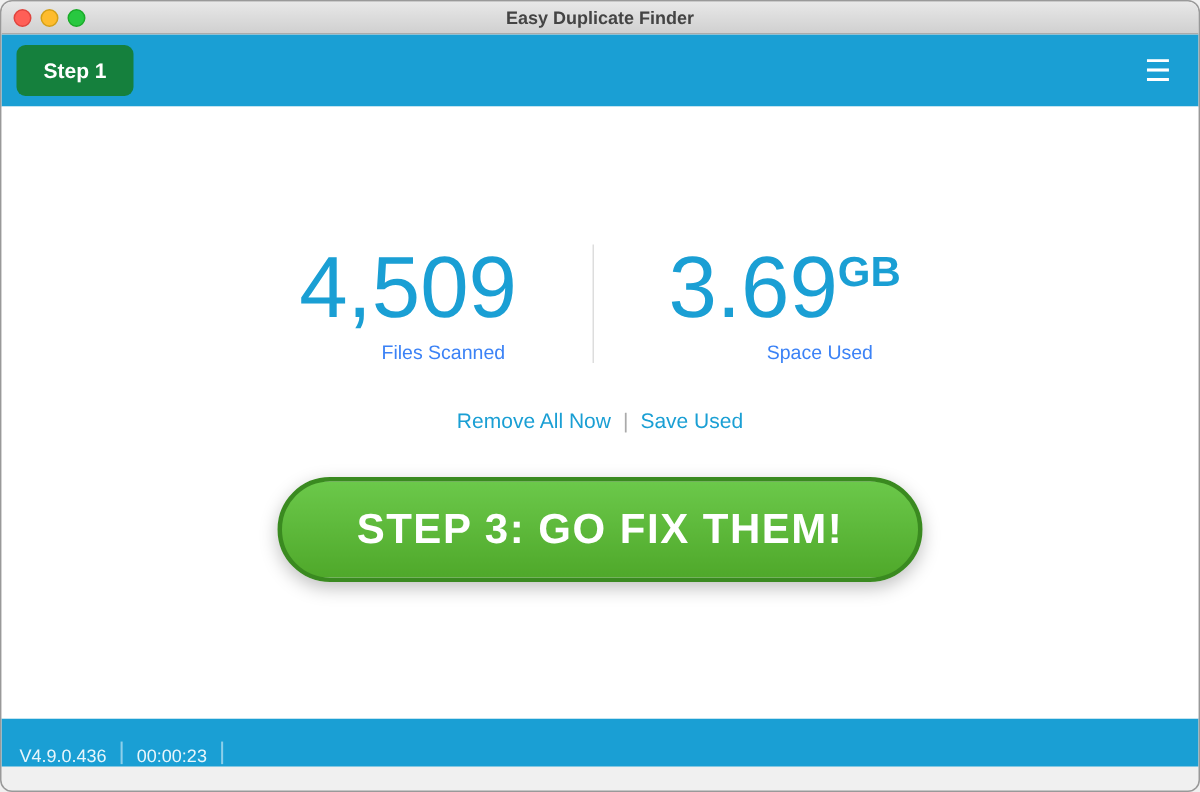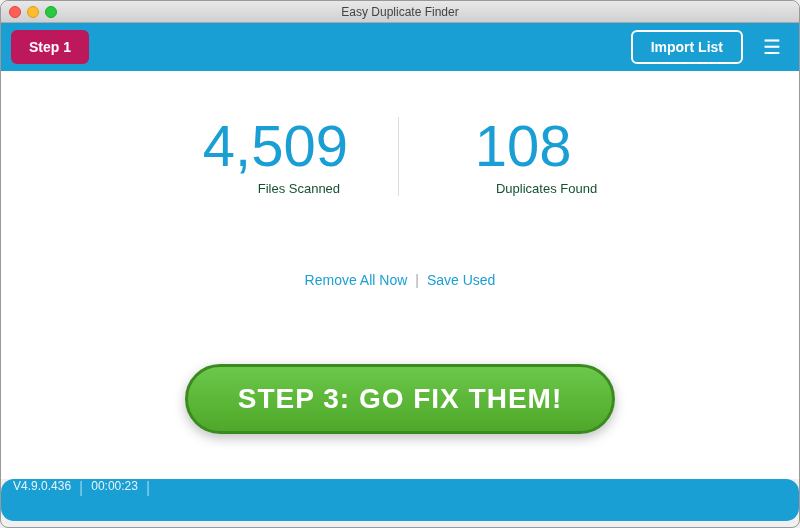--- a/index.html
+++ b/index.html
@@ -20,21 +20,21 @@
       display: flex;
       align-items: center;
       justify-content: center;
       position: relative;
       border-bottom: 1px solid #aaa;
       border-radius: 8px 8px 0 0;
     }
     .title-bar-title {
       font-size: 12px;
       color: #444;
-      font-weight: 400;
+      font-weight: 700;
     }
     .traffic-lights {
       position: absolute;
       left: 8px;
       display: flex;
       gap: 6px;
       align-items: center;
     }
     .traffic-light {
       width: 12px;
@@ -66,21 +66,21 @@
       color: #fff;
       background: transparent;
       border: none;
       white-space: nowrap;
     }
     .nav-tab.active {
       background: #fff;
       color: #1a9fd4;
     }
     .nav-tab.inactive {
-      background: #be185d;
+      background: #15803d;
       color: #fff;
     }
     .nav-spacer { flex: 1; }
     .rescan-btn {
       background: #5cb85c;
       color: #fff;
       border: none;
       border-radius: 6px;
       height: 34px;
       padding: 0 22px;
@@ -116,21 +116,20 @@
 
     
     .main-content {
       background: #fff;
       height: 408px;
       display: flex;
       flex-direction: column;
       align-items: center;
       justify-content: center;
       position: relative;
-      gap: 46px;
     }
 
     
     .stats-row {
       display: flex;
       align-items: stretch;
       justify-content: center;
       margin-bottom: 30px;
     }
     .stat-block {
@@ -150,21 +149,21 @@
       line-height: 1;
     }
     .stat-number .stat-unit {
       font-size: 28px;
       font-weight: 600;
       color: #1a9fd4;
       vertical-align: super;
     }
     .stat-label {
       font-size: 13px;
-      color: #14532d;
+      color: #3b82f6;
       margin-top: 6px;
       font-weight: 400;
       padding-left: 47px;
     }
 
     
     .links-row {
       display: flex;
       align-items: center;
       gap: 8px;
@@ -190,26 +189,25 @@
       font-size: 28px;
       font-weight: 700;
       letter-spacing: 1px;
       cursor: pointer;
       box-shadow: 0 4px 12px rgba(0,0,0,0.25);
       text-transform: uppercase;
     }
 
     
     .bottom-bar {
-      height: 42px;
+      height: 32px;
       background: #1a9fd4;
       display: flex;
-      align-items: flex-start;
+      align-items: flex-end;
       padding: 0 12px;
-      border-radius: 13px;
     }
     .bottom-status {
       font-size: 12px;
       color: #fff;
       opacity: 0.9;
     }
     .bottom-divider {
       color: #fff;
       opacity: 0.5;
       margin: 0 8px;
@@ -223,35 +221,36 @@
     <div class="traffic-light tl-close"></div>
     <div class="traffic-light tl-min"></div>
     <div class="traffic-light tl-max"></div>
   </div>
   <span class="title-bar-title">Easy Duplicate Finder</span>
 </div>
 
 <div class="nav-bar">
   <button class="nav-tab inactive">Step 1</button>
   <div class="nav-spacer"></div>
-  <button class="import-btn">Import List</button>
   <button class="menu-btn">
     <span>☰</span>
   </button>
 </div>
 
 <div class="main-content">
   <div class="stats-row">
     <div class="stat-block">
       <div class="stat-number">4,509</div>
       <div class="stat-label">Files Scanned</div>
     </div>
     <div class="stat-block">
-      <div class="stat-number">108</div>
-      <div class="stat-label">Duplicates Found</div>
+      <div class="stat-number">
+        <span>3.69</span><span class="stat-unit">GB</span>
+      </div>
+      <div class="stat-label">Space Used</div>
     </div>
   </div>
 
   <div class="links-row">
     <a class="link">Remove All Now</a>
     <span class="links-divider">|</span>
     <a class="link">Save Used</a>
   </div>
 
   <button class="cta-btn">STEP 3: GO FIX THEM!</button>

